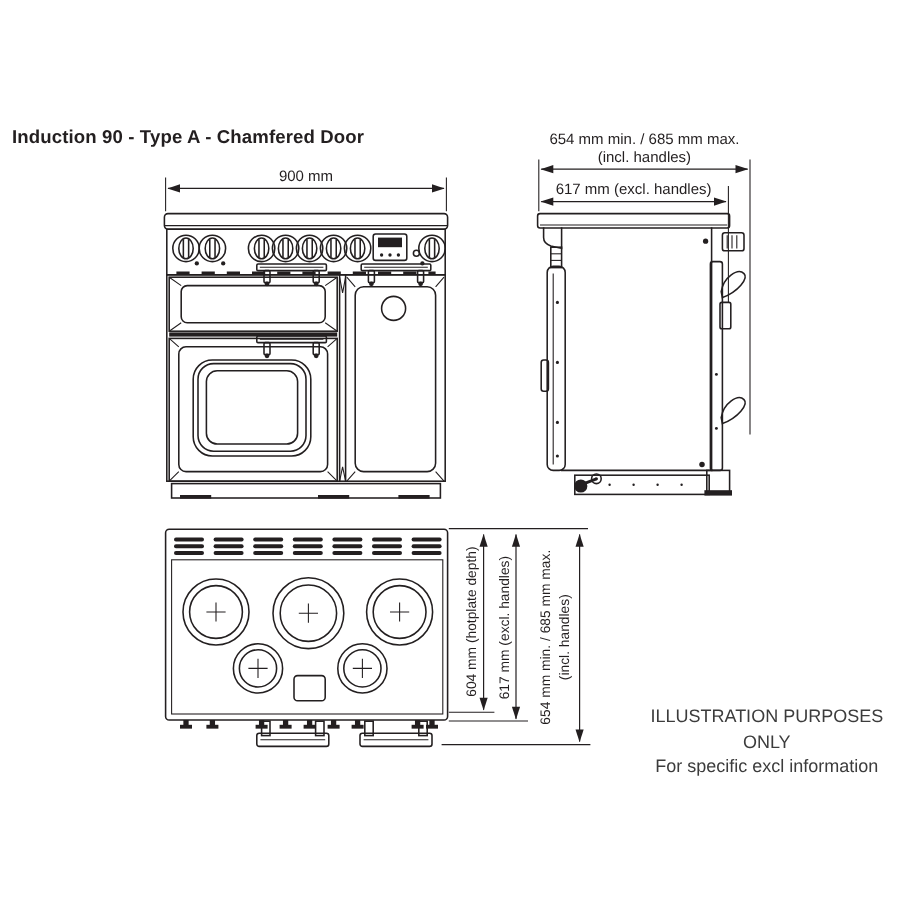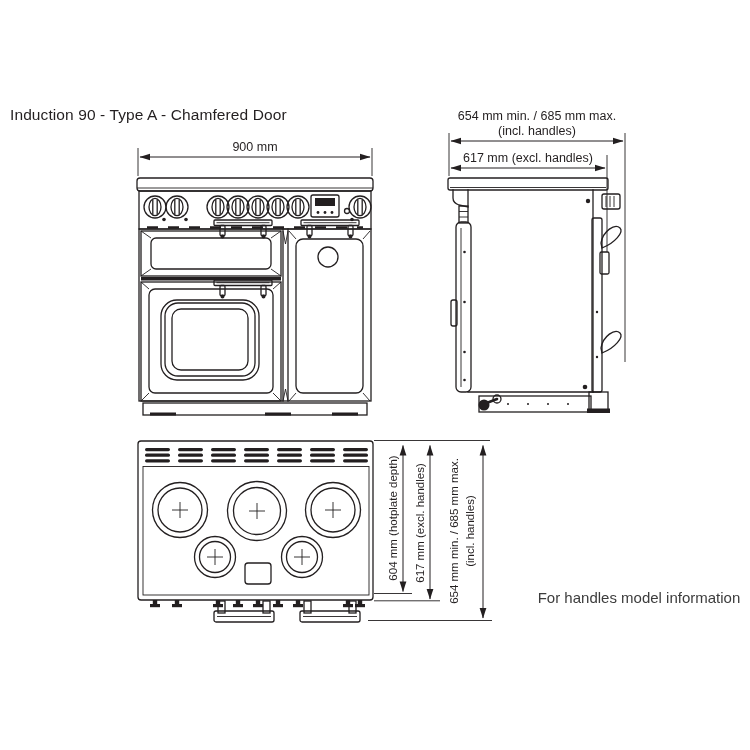--- a/index.html
+++ b/index.html
@@ -9,21 +9,21 @@
   #canvas{position:relative;width:750px;height:750px;background:var(--background);overflow:hidden;
           font-family:"Liberation Sans", sans-serif;}
   #drawing{position:absolute;left:0;top:0;}
   svg *{vector-effect:none;}
   .ln{stroke:var(--line);fill:none;stroke-width:1.3;stroke-linecap:square;}
   .thin{stroke:var(--line);fill:none;stroke-width:0.9;}
   .dim{stroke:var(--line);fill:none;stroke-width:1;marker-start:url(#arr);marker-end:url(#arr);}
   .filldark{fill:var(--line);stroke:none;}
   .dimtext{font-family:"Liberation Sans",sans-serif;font-size:12.5px;fill:var(--text);}
   .dimtext-sm{font-family:"Liberation Sans",sans-serif;font-size:11.5px;fill:var(--text);}
-  .page-title{position:absolute;left:10px;top:106px;font-size:15.5px;font-weight:normal;
+  .page-title{position:absolute;left:10px;top:106px;font-size:15.5px;font-weight:bold;
               color:var(--text);letter-spacing:0.1px;}
   .note{position:absolute;left:528px;top:588px;width:222px;text-align:center;
         color:var(--note-text);font-size:15px;line-height:20.5px;}
 </style>
 </head>
 <body>
 
 <div id="canvas">
 
   <svg id="drawing" width="750" height="750" viewBox="0 0 750 750">
@@ -303,16 +303,17 @@
           <text x="458" y="531" text-anchor="middle" class="dimtext-sm" transform="rotate(-90 458 531)">654 mm min. / 685 mm max.</text>
           <text x="474" y="531" text-anchor="middle" class="dimtext-sm" transform="rotate(-90 474 531)">(incl. handles)</text>
         </g>
       </g>
     </g>
   </svg>
 
   <div class="page-title">Induction 90 - Type A - Chamfered Door</div>
 
   <div class="note">
-    <div>For handles model information</div>
+    <div>ILLUSTRATION PURPOSES ONLY</div>
+    <div>For specific excl information</div>
   </div>
 
 </div>
 
 </body></html>

